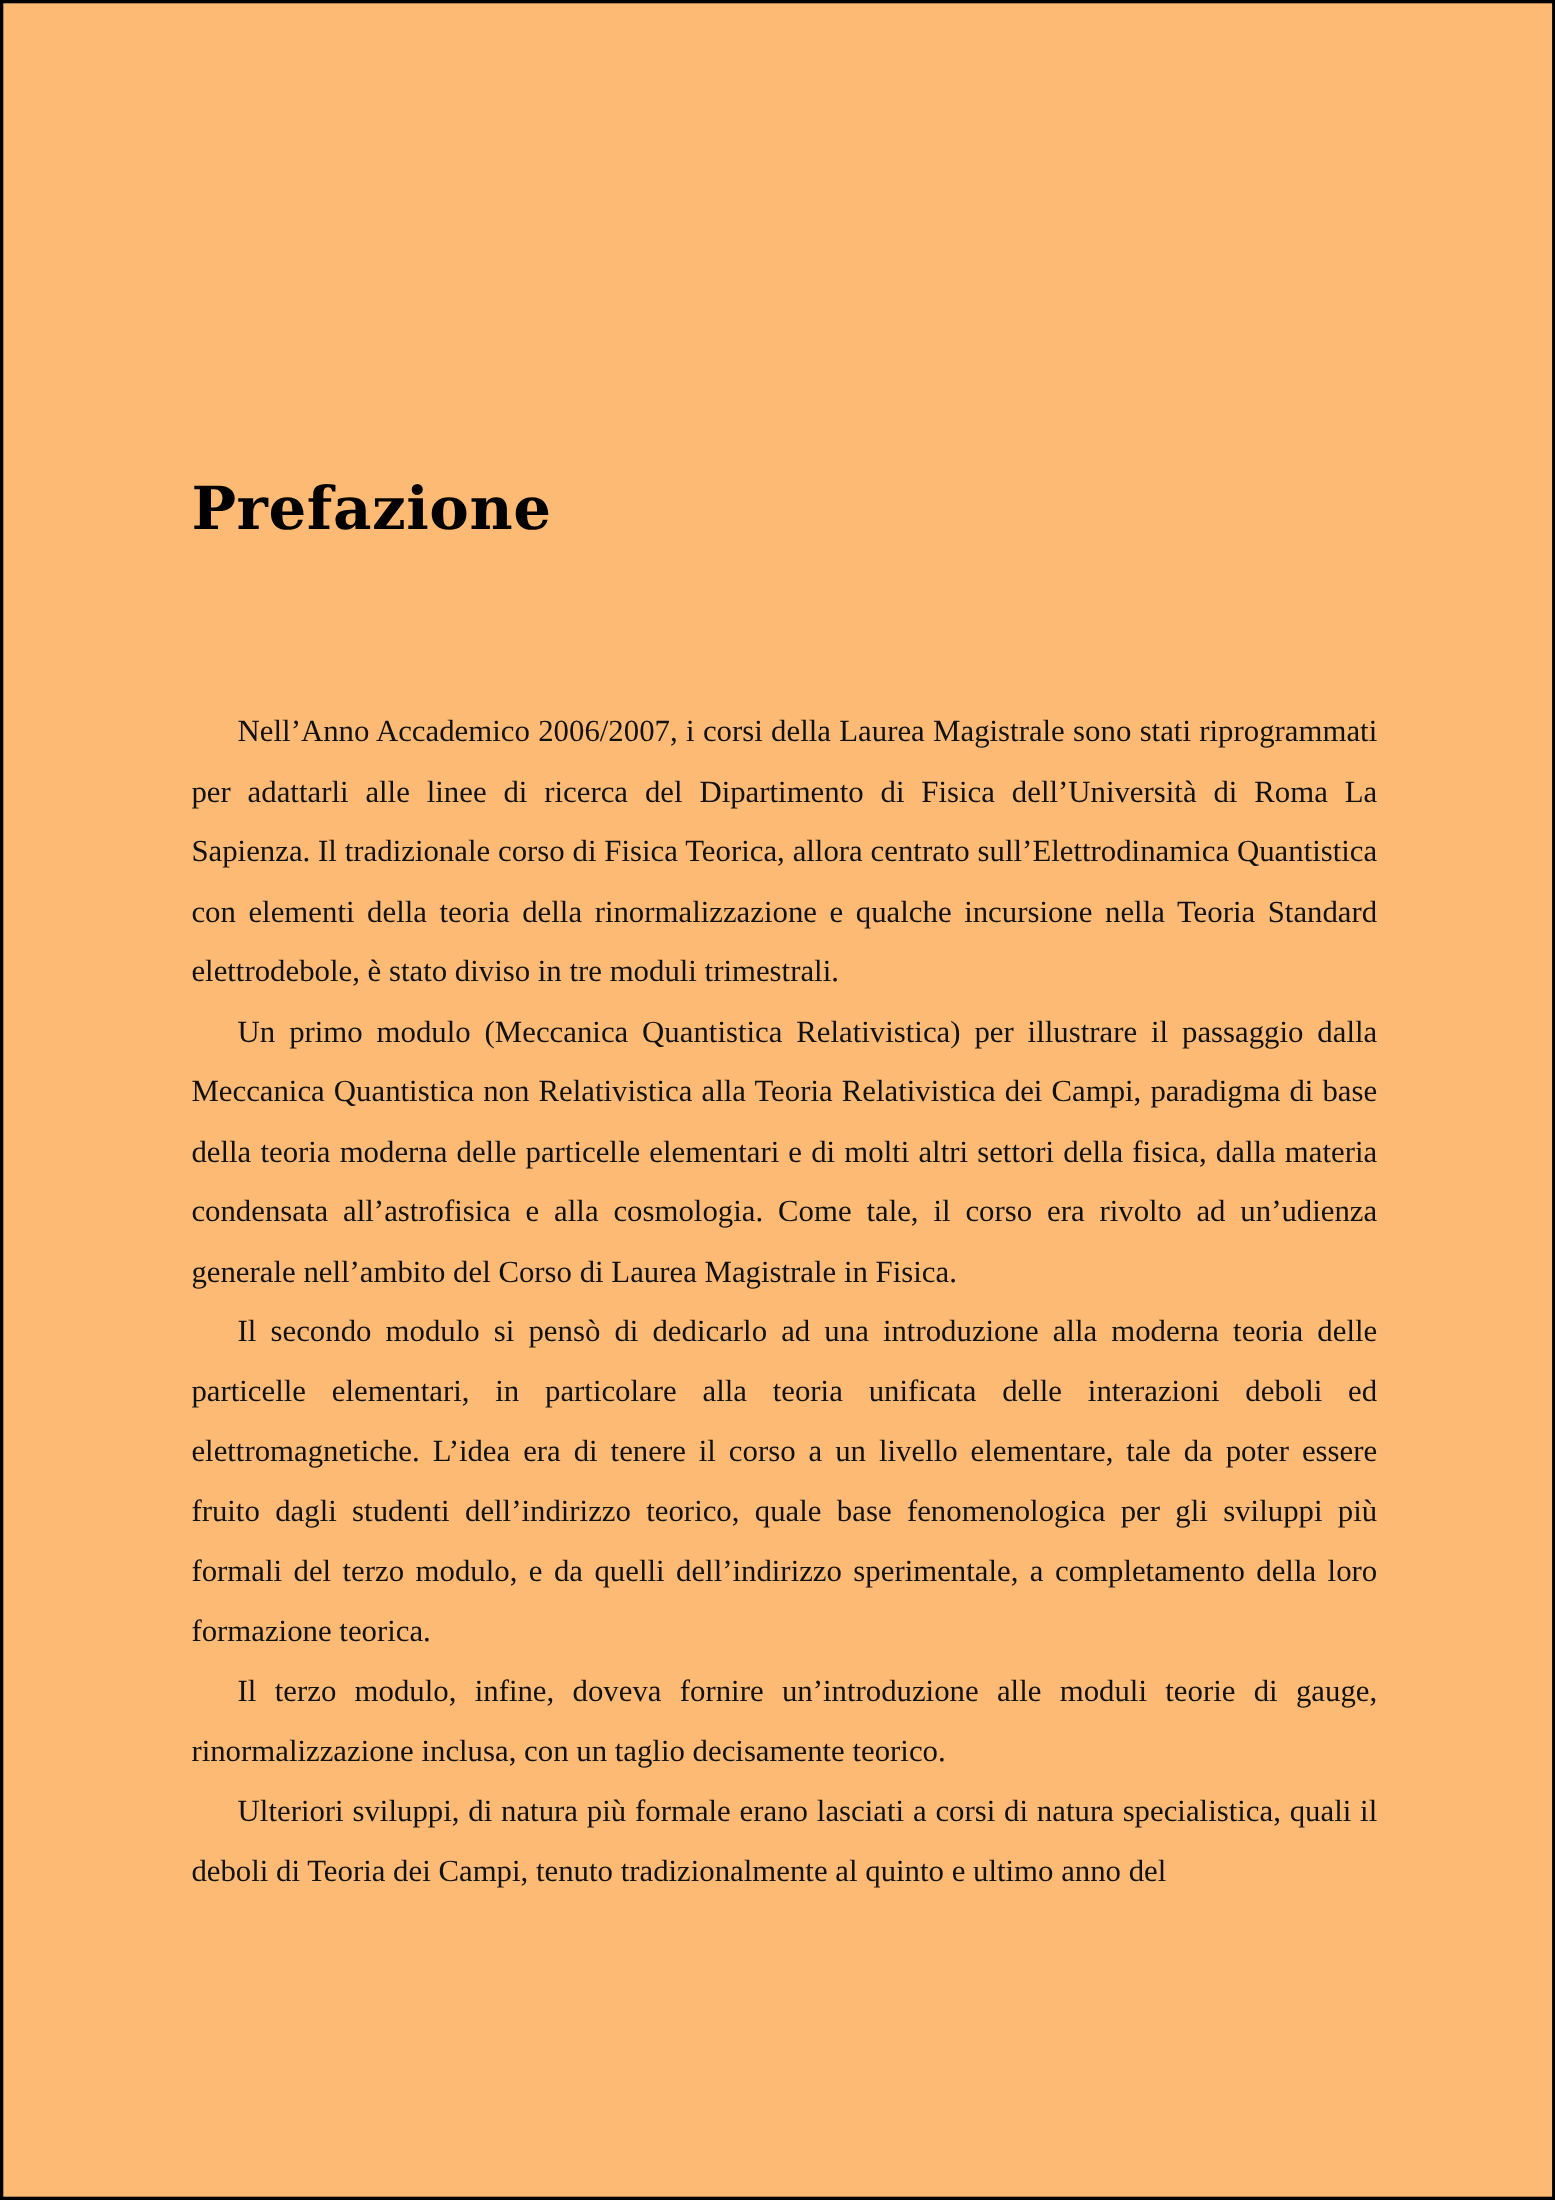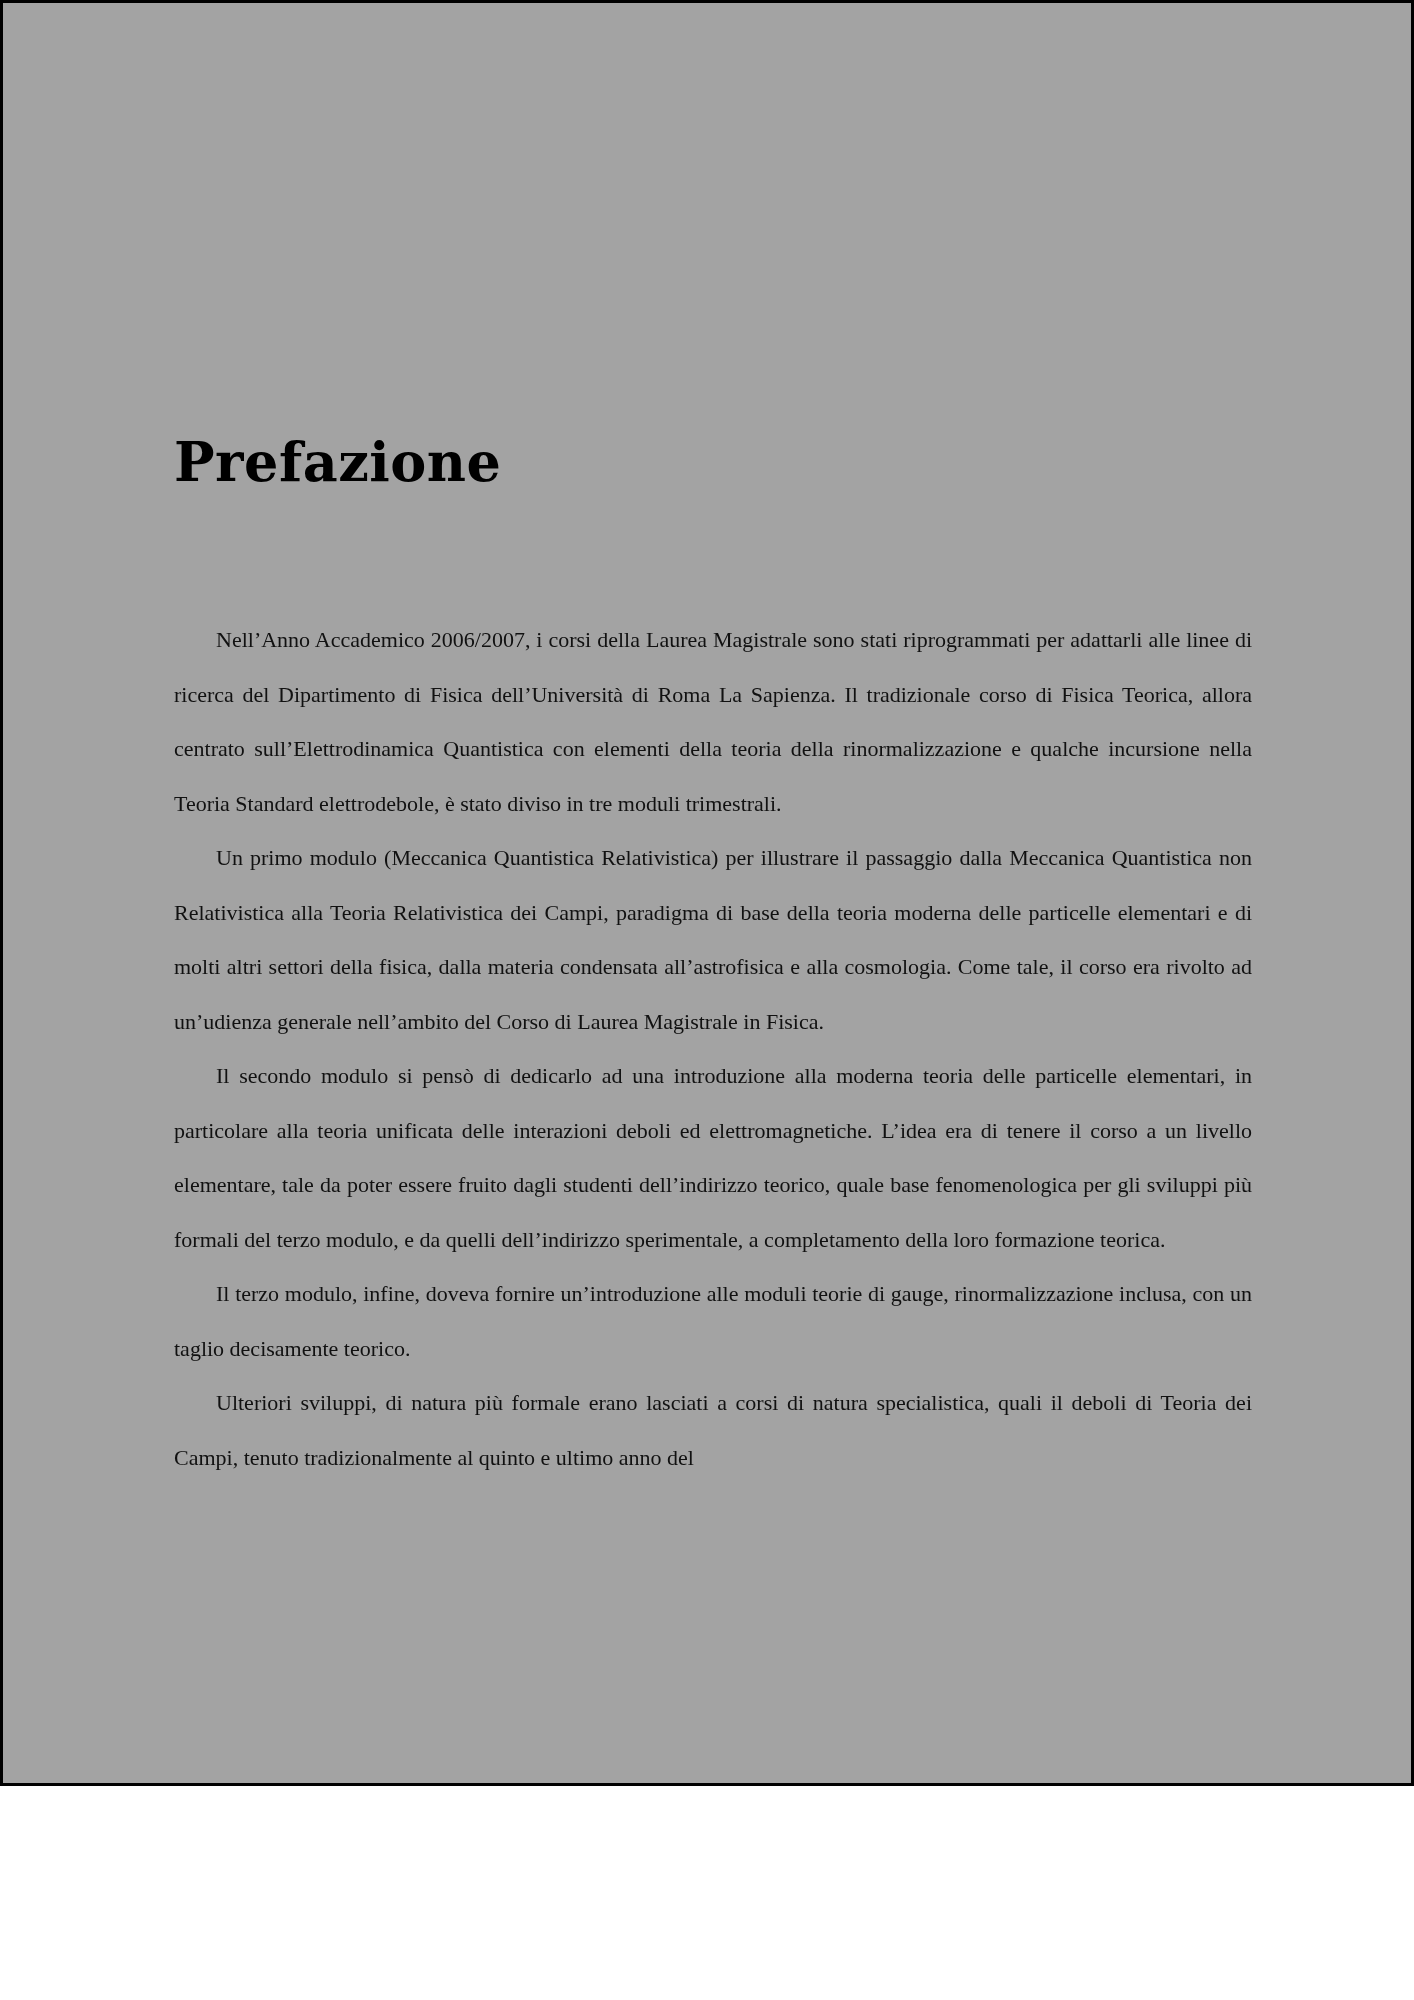--- a/index.html
+++ b/index.html
@@ -11,44 +11,44 @@
       width: 1414px;
       height: 2000px;
       position: relative;
       overflow: hidden;
     }
     .page {
       position: absolute;
       left: 0;
       top: 0;
       width: 1414px;
-      height: 1786px;
+      height: 2000px;
       box-sizing: border-box;
       border: 3px solid #000000;
-      background: #a3a3a3;
+      background: #fdba74;
     }
     .heading {
       position: absolute;
       left: 171px;
       top: 432px;
       margin: 0;
       font-family: "DejaVu Serif", "Liberation Serif", serif;
       font-weight: bold;
       font-size: 54px;
       line-height: 1;
       color: #000000;
       letter-spacing: 0.5px;
     }
     .body-text {
       position: absolute;
       left: 171px;
-      top: 610px;
+      top: 636px;
       width: 1078px;
       font-family: "Liberation Serif", "DejaVu Serif", serif;
-      font-size: 22px;
+      font-size: 28px;
       line-height: 54.5px;
       color: #111111;
     }
     .body-text p {
       margin: 0;
       text-indent: 42px;
       text-align: justify;
       hyphens: manual;
     }
   </style>

